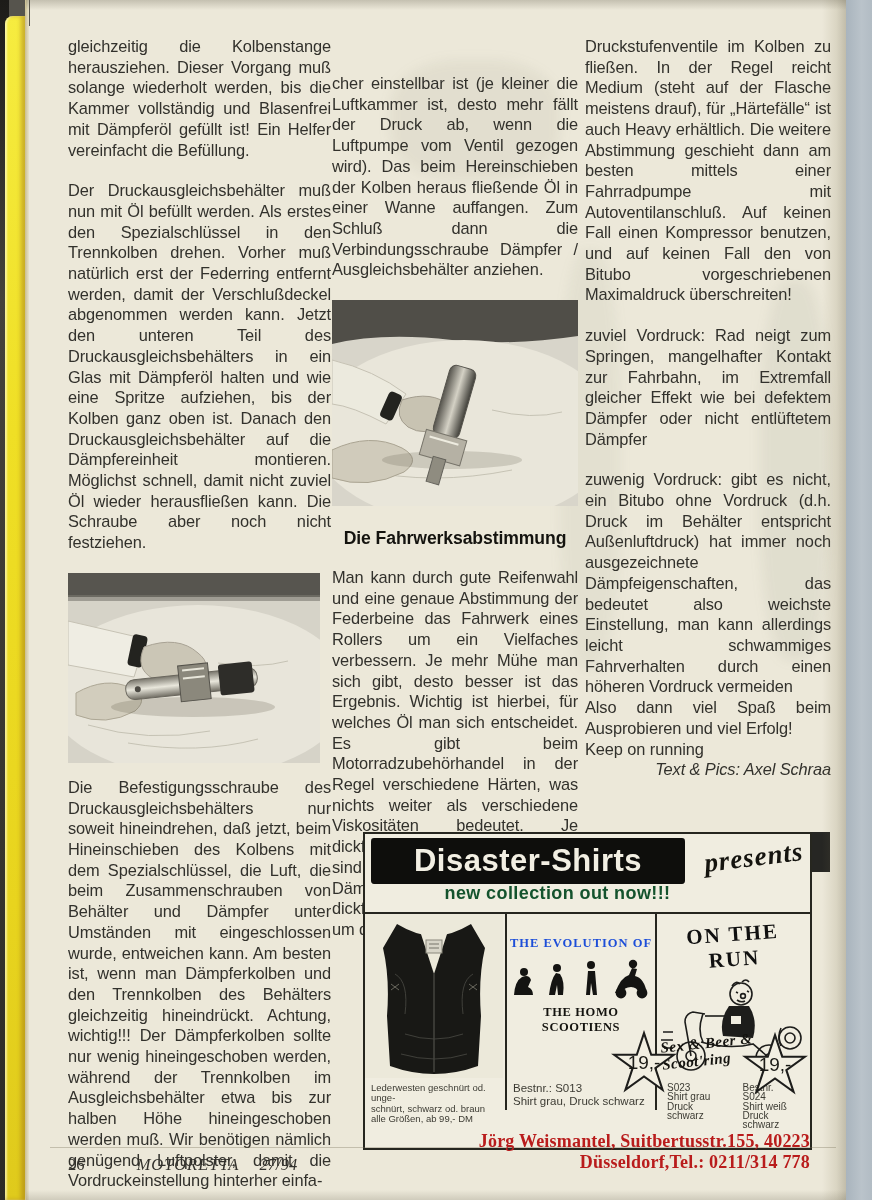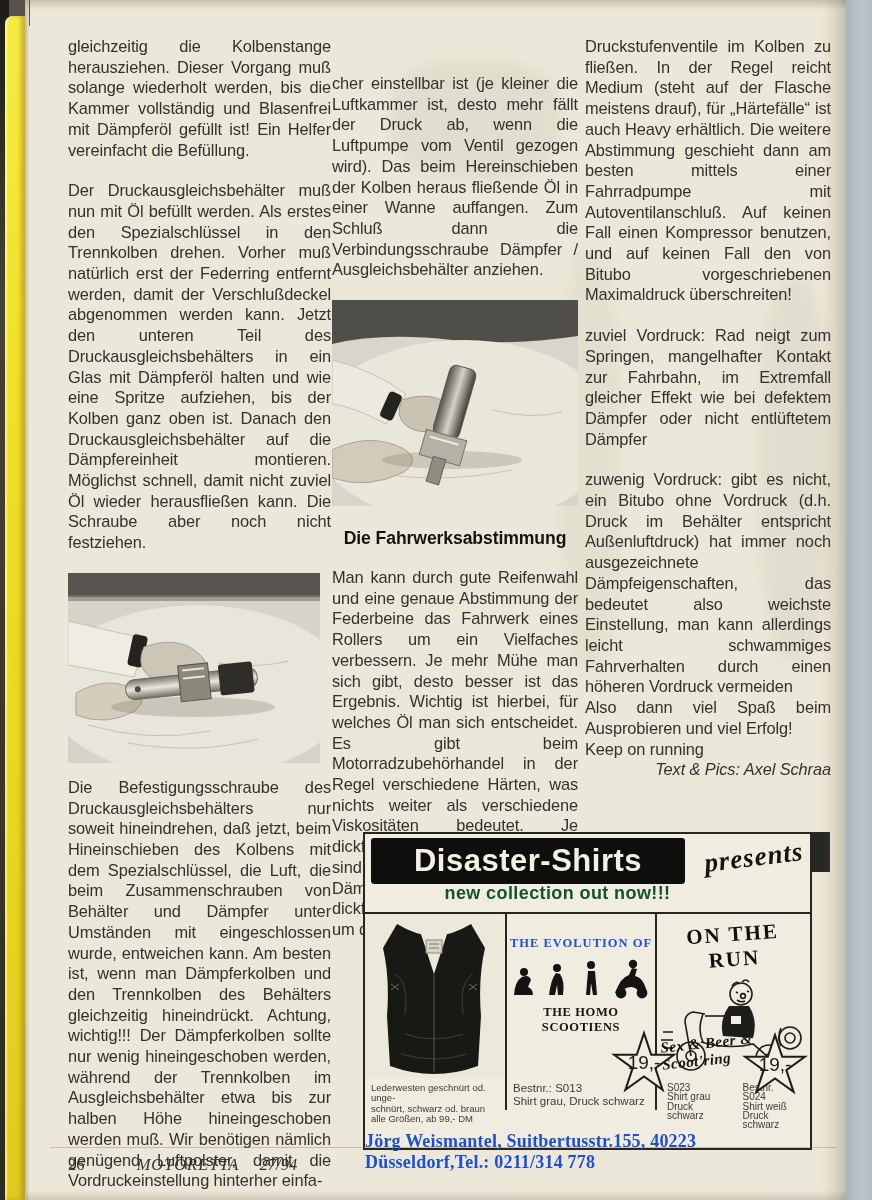--- a/index.html
+++ b/index.html
@@ -82,22 +82,22 @@
   .ad-fine{position:absolute;top:246px;left:0;right:0;height:30px;display:flex;
       font-size:9.5px;line-height:10.3px;color:#3c3b33;}
   .pre{white-space:pre-line;}
   .fine{box-sizing:border-box;padding:3px 6px 0 6px;}
   .fine-left{width:140px;}
   .fine-mid{width:150px;border-left:2px solid #26261f;font-size:11.5px;line-height:12.5px;padding-top:2px;}
   .fine-right{flex:1;border-left:2px solid #26261f;display:flex;gap:14px;font-size:10px;
       line-height:9.3px;padding-left:10px;}
   .ad-contact1{position:absolute;top:276px;left:0;right:0;border-top:2px solid #26261f;
       text-align:center;font-size:16.5px;color:#1e1d18;padding-top:3px;}
-  .ad-contact2{position:absolute;top:297px;left:0;right:0;text-align:left;
-      font-family:"Liberation Serif",serif;font-weight:bold;font-size:18px;color:#1d4ed8;
+  .ad-contact2{position:absolute;top:297px;left:0;right:0;text-align:right;
+      font-family:"Liberation Serif",serif;font-weight:bold;font-size:18px;color:#b91c1c;
       letter-spacing:.2px;}
 
   
   .footer-rule{position:absolute;left:50px;top:1147px;width:786px;
       border-top:1px solid rgba(120,113,90,.35);}
   .page-footer{position:absolute;left:68px;top:1155px;width:740px;
       font-family:"Liberation Serif",serif;font-size:16.5px;color:#32312c;}
   .page-footer .mag{margin-left:48px;font-style:italic;letter-spacing:1px;}
   .page-footer .issue{margin-left:16px;font-style:italic;}
 </style>

